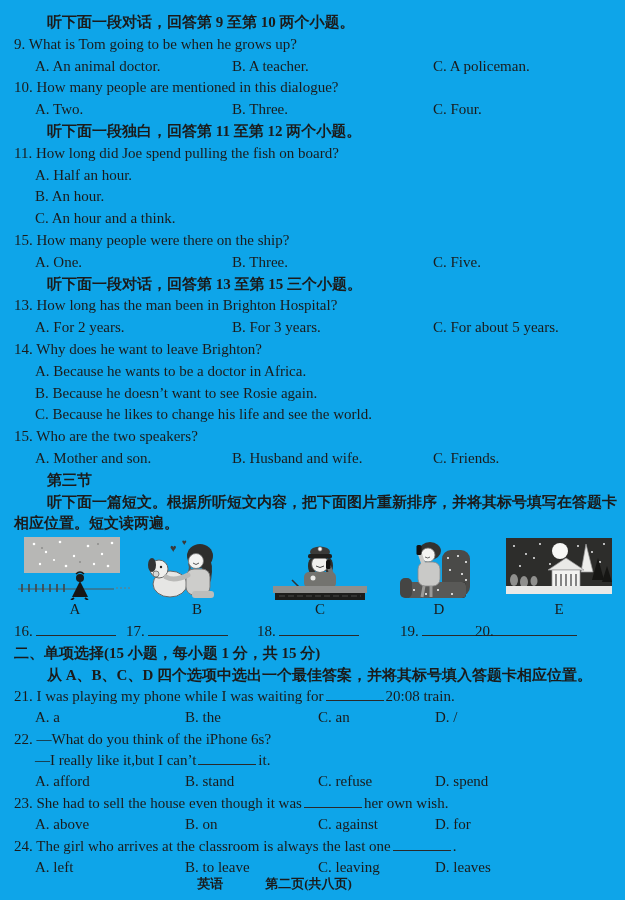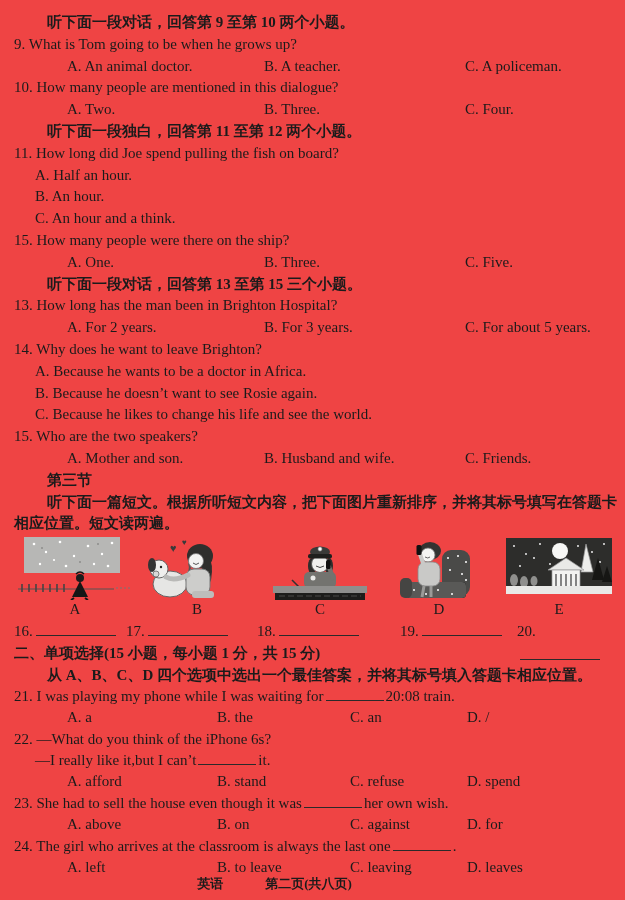--- a/index.html
+++ b/index.html
@@ -1,36 +1,36 @@
 <!DOCTYPE html>
 <html><head>
 <meta charset="utf-8">
 <style>
   html,body{margin:0;padding:0;background:#e9e9e7;}
-  .page{width:625px;height:900px;background:#ef4444;position:relative;box-sizing:border-box;
+  .page{width:625px;height:900px;background:#0ea5e9;position:relative;box-sizing:border-box;
         padding:12px 8px 0 14px;font-family:"Liberation Serif","DejaVu Sans",serif;
         font-size:15px;color:#1b1b1b;overflow:hidden;}
   .r{height:21.8px;line-height:21.8px;position:relative;white-space:nowrap;}
   .r2{height:21.4px;line-height:21.4px;position:relative;white-space:nowrap;}
   .cjk{font-weight:600;}
   .bold{font-weight:700;}
   .indent{padding-left:33px;}
   .opt-stack{padding-left:21px;}
-  .opts span{position:absolute;top:0;margin-left:32px;}
+  .opts span{position:absolute;top:0;}
   .oA{left:21px}.oB3{left:218px}.oC3{left:419px}
   .oB4{left:171px}.oC4{left:304px}.oD4{left:421px}
   .blank{display:inline-block;width:58px;height:12px;border-bottom:1.4px solid #2a2a2a;margin:0 2px;}
   .pics{position:relative;height:82px;margin-top:1px;}
   .pic{position:absolute;top:0;width:118px;text-align:center;}
   .pA{left:2px}.pB{left:124px}.pC{left:247px}.pD{left:366px}.pE{left:486px}
   .pic svg{display:block;margin:0 auto;}
   .pic .lbl{font-size:15px;line-height:16px;margin-top:1px;}
   .ansrow{position:relative;height:24px;line-height:24px;margin-top:1px;}
   .ansrow .cell{position:absolute;top:0;}
-  .c16{left:0}.c17{left:112px}.c18{left:243px}.c19{left:386px}.c20{left:503px}
+  .c16{left:0}.c17{left:112px}.c18{left:243px}.c19{left:386px}.c20{left:461px}
   .blank2{display:inline-block;width:80px;height:12px;border-bottom:1.4px solid #2a2a2a;margin-left:3px;}
   .footer{position:absolute;bottom:7px;left:0;width:549px;display:flex;justify-content:center;
           gap:42px;font-size:13px;font-weight:700;}
 </style>
 </head>
 <body>
 
 <div class="page">
 
   <div class="r indent cjk">听下面一段对话，回答第 9 至第 10 两个小题。</div>

